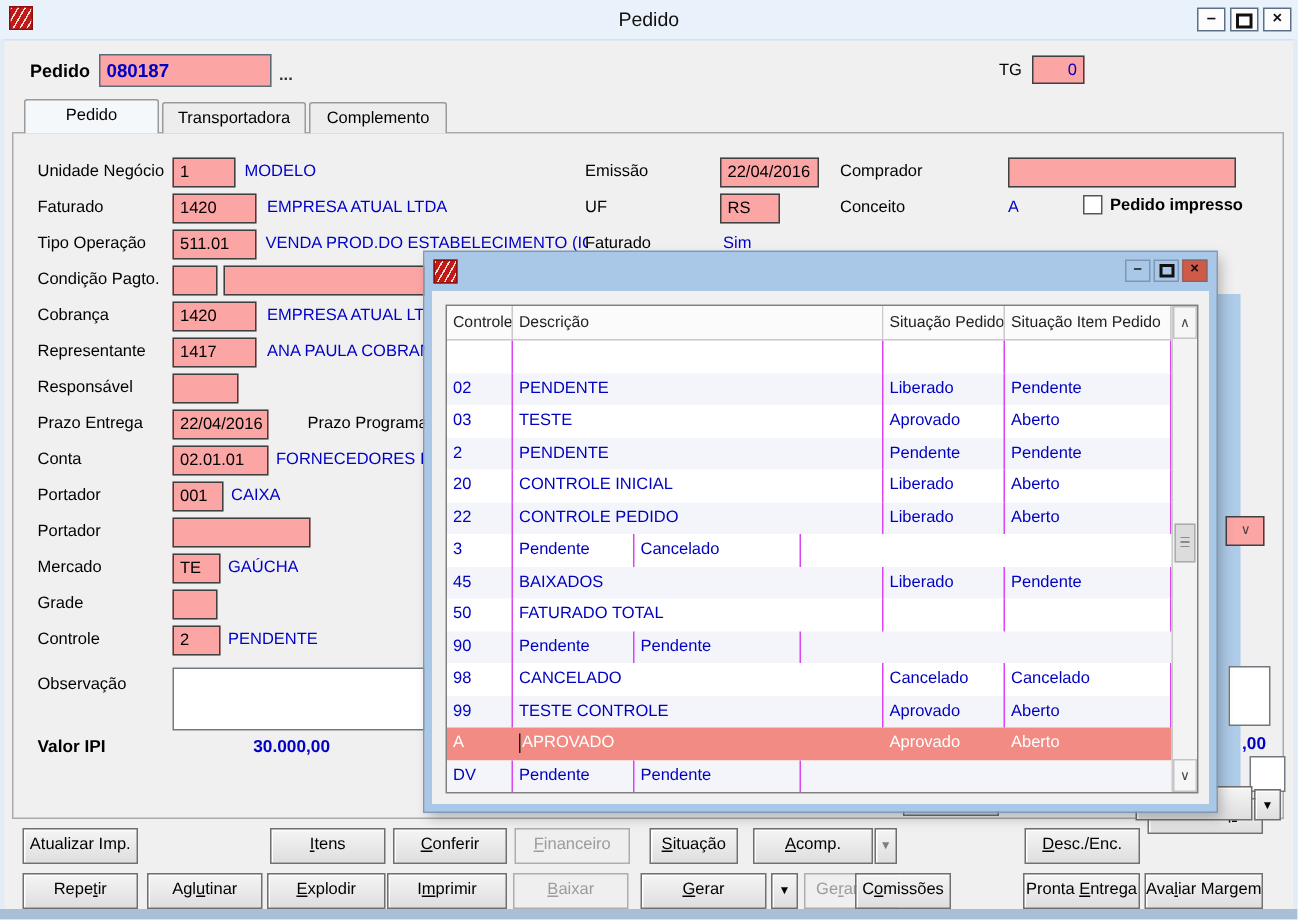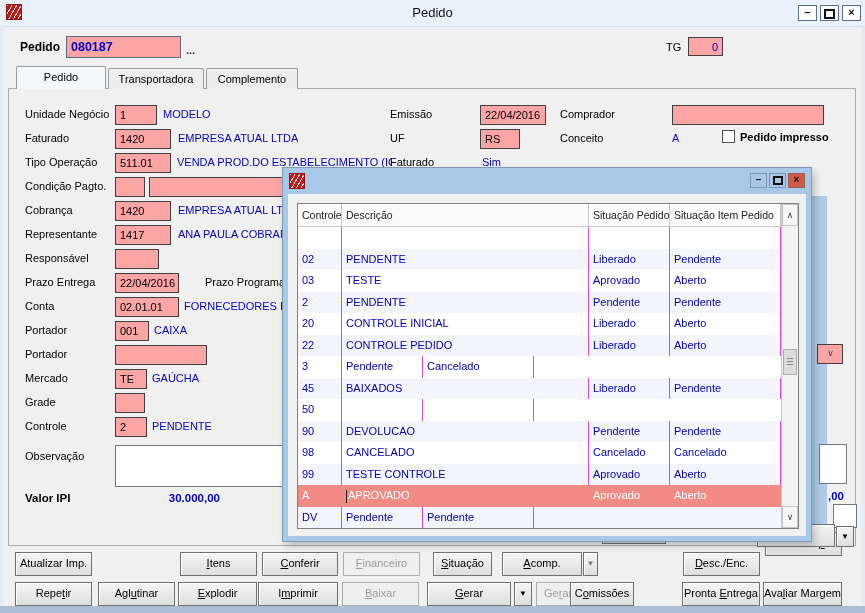--- a/index.html
+++ b/index.html
@@ -239,26 +239,26 @@
             <div class="gcell c3">Cancelado</div>
           </div>
           <div class="grow alt">
             <div class="gcell c0">45</div>
             <div class="gcell c1">BAIXADOS</div>
             <div class="gcell c2">Liberado</div>
             <div class="gcell c3">Pendente</div>
           </div>
           <div class="grow">
             <div class="gcell c0">50</div>
+            <div class="gcell c1">FATURADO TOTAL</div>
             <div class="gcell c2"></div>
             <div class="gcell c3"></div>
           </div>
           <div class="grow alt">
             <div class="gcell c0">90</div>
-            <div class="gcell c1">DEVOLUCAO</div>
             <div class="gcell c2">Pendente</div>
             <div class="gcell c3">Pendente</div>
           </div>
           <div class="grow">
             <div class="gcell c0">98</div>
             <div class="gcell c1">CANCELADO</div>
             <div class="gcell c2">Cancelado</div>
             <div class="gcell c3">Cancelado</div>
           </div>
           <div class="grow alt">

